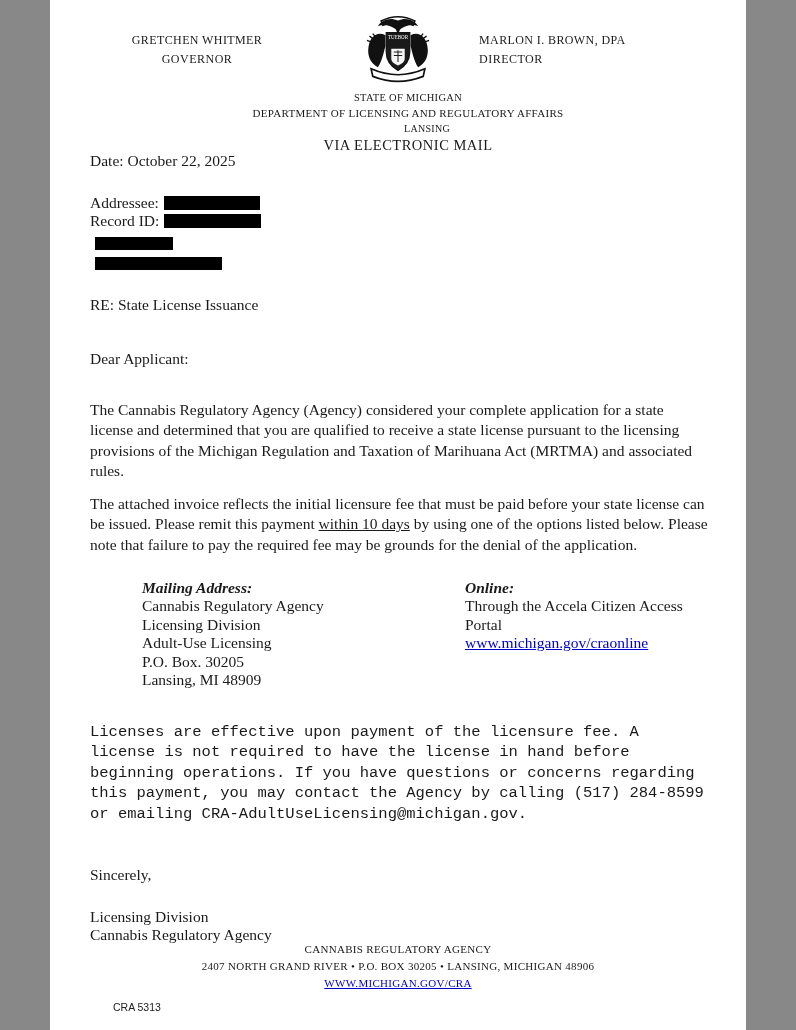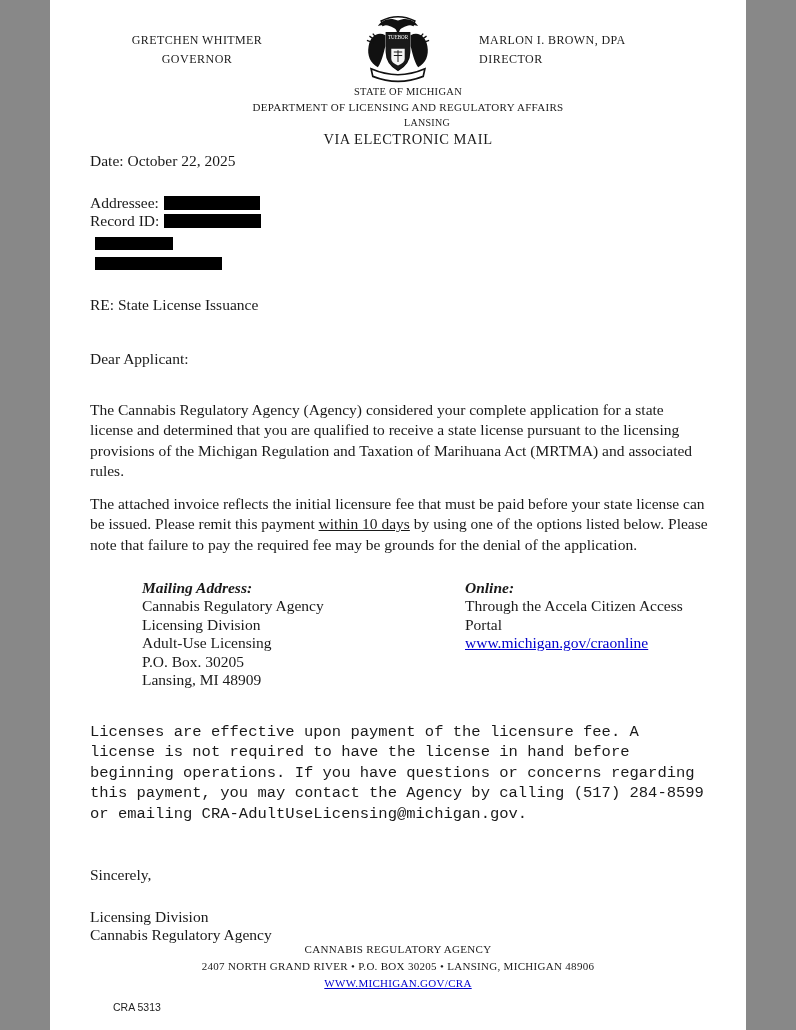--- a/index.html
+++ b/index.html
@@ -14,21 +14,21 @@
     color: #1a1a1a;
     overflow: hidden;
   }
   
   .header { position: relative; height: 142px; }
   .hdr-left  { position: absolute; left: 42px;  top: 33px; width: 210px; text-align: center; }
   .hdr-right { position: absolute; right: 32px; top: 33px; width: 235px; text-align: left; }
   .hdr-name  { font-size: 12px; letter-spacing: .4px; }
   .hdr-title { font-size: 12px; letter-spacing: .5px; margin-top: 4px; }
   .seal-wrap { position: absolute; left: 0; right: 0; top: 10px; text-align: center; }
-  .hdr-center { position: absolute; left: 0; right: 0; top: 86px; text-align: center; padding-left: 20px; }
+  .hdr-center { position: absolute; left: 0; right: 0; top: 92px; text-align: center; padding-left: 20px; }
   .hc-line1 { font-size: 10.5px; letter-spacing: .3px; }
   .hc-line2 { font-size: 11px;   letter-spacing: .3px; margin-top: 4px; }
   .hc-line3 { font-size: 10px;   letter-spacing: .3px; margin-top: 4px; margin-left: 38px; }
   .hc-line4 { font-size: 14.5px; letter-spacing: .5px; margin-top: 3px; }
   
   .body { padding: 0 38px 0 40px; font-size: 15.5px; line-height: 20.5px; }
   .date-line { margin-top: 9px; }
   .addr-block { margin-top: 22px; }
   .addr-line { height: 18px; line-height: 18px; }
   .redact { display: inline-block; background: #000; height: 14px; vertical-align: -2px; margin-left: 5px; }

